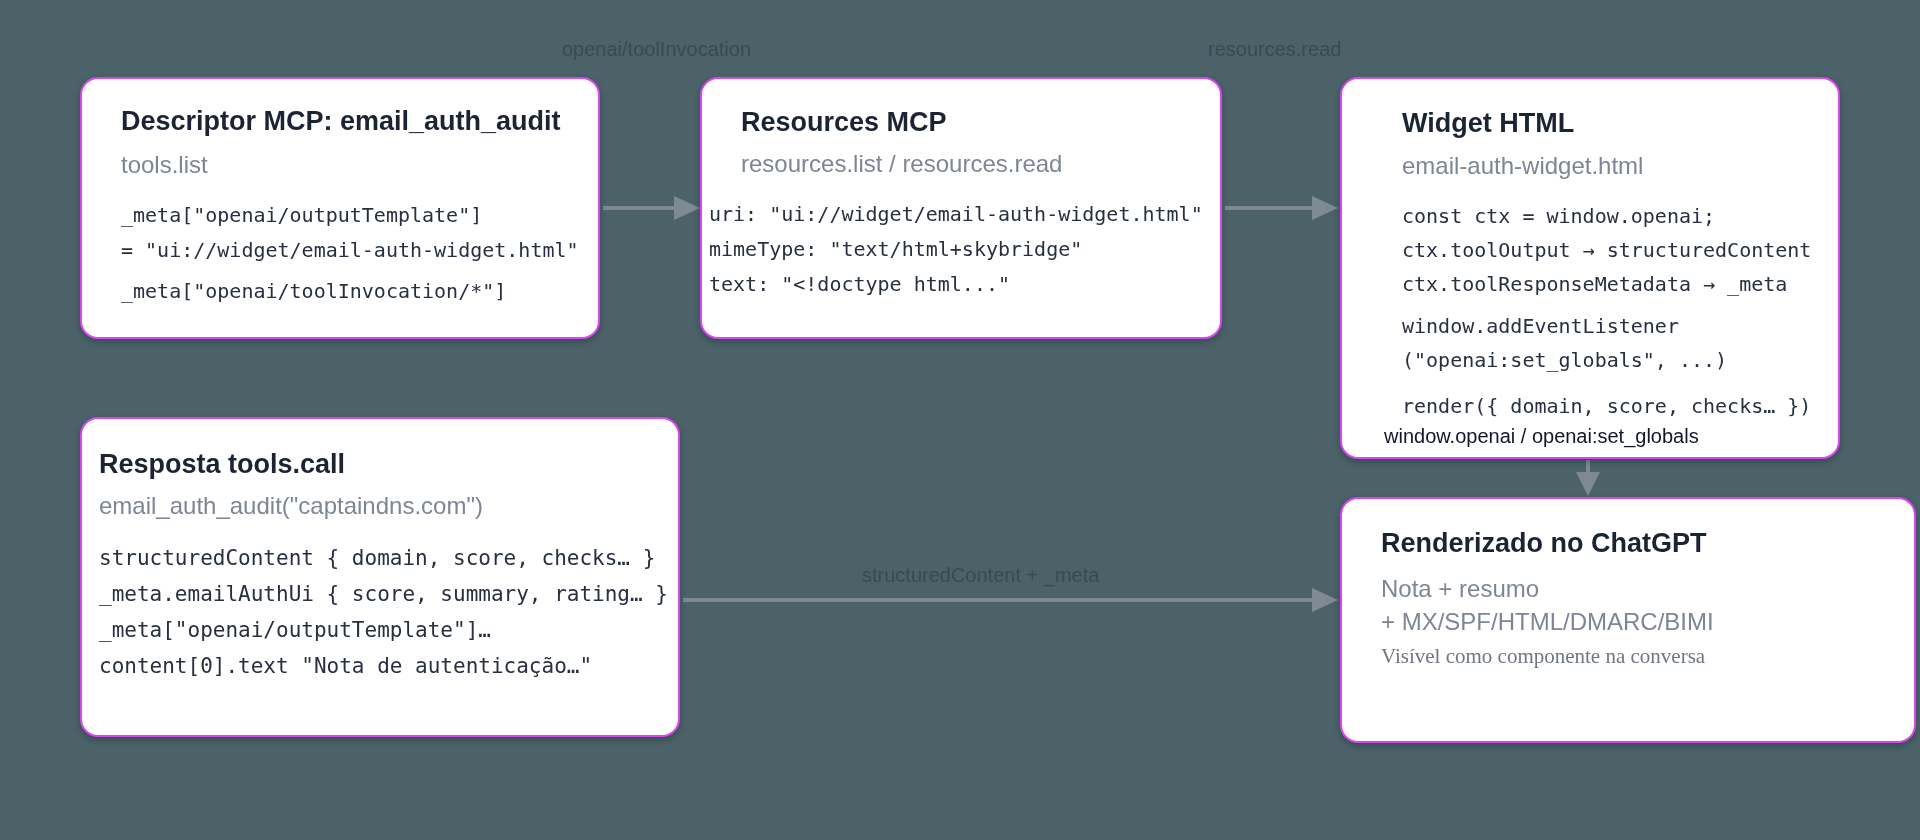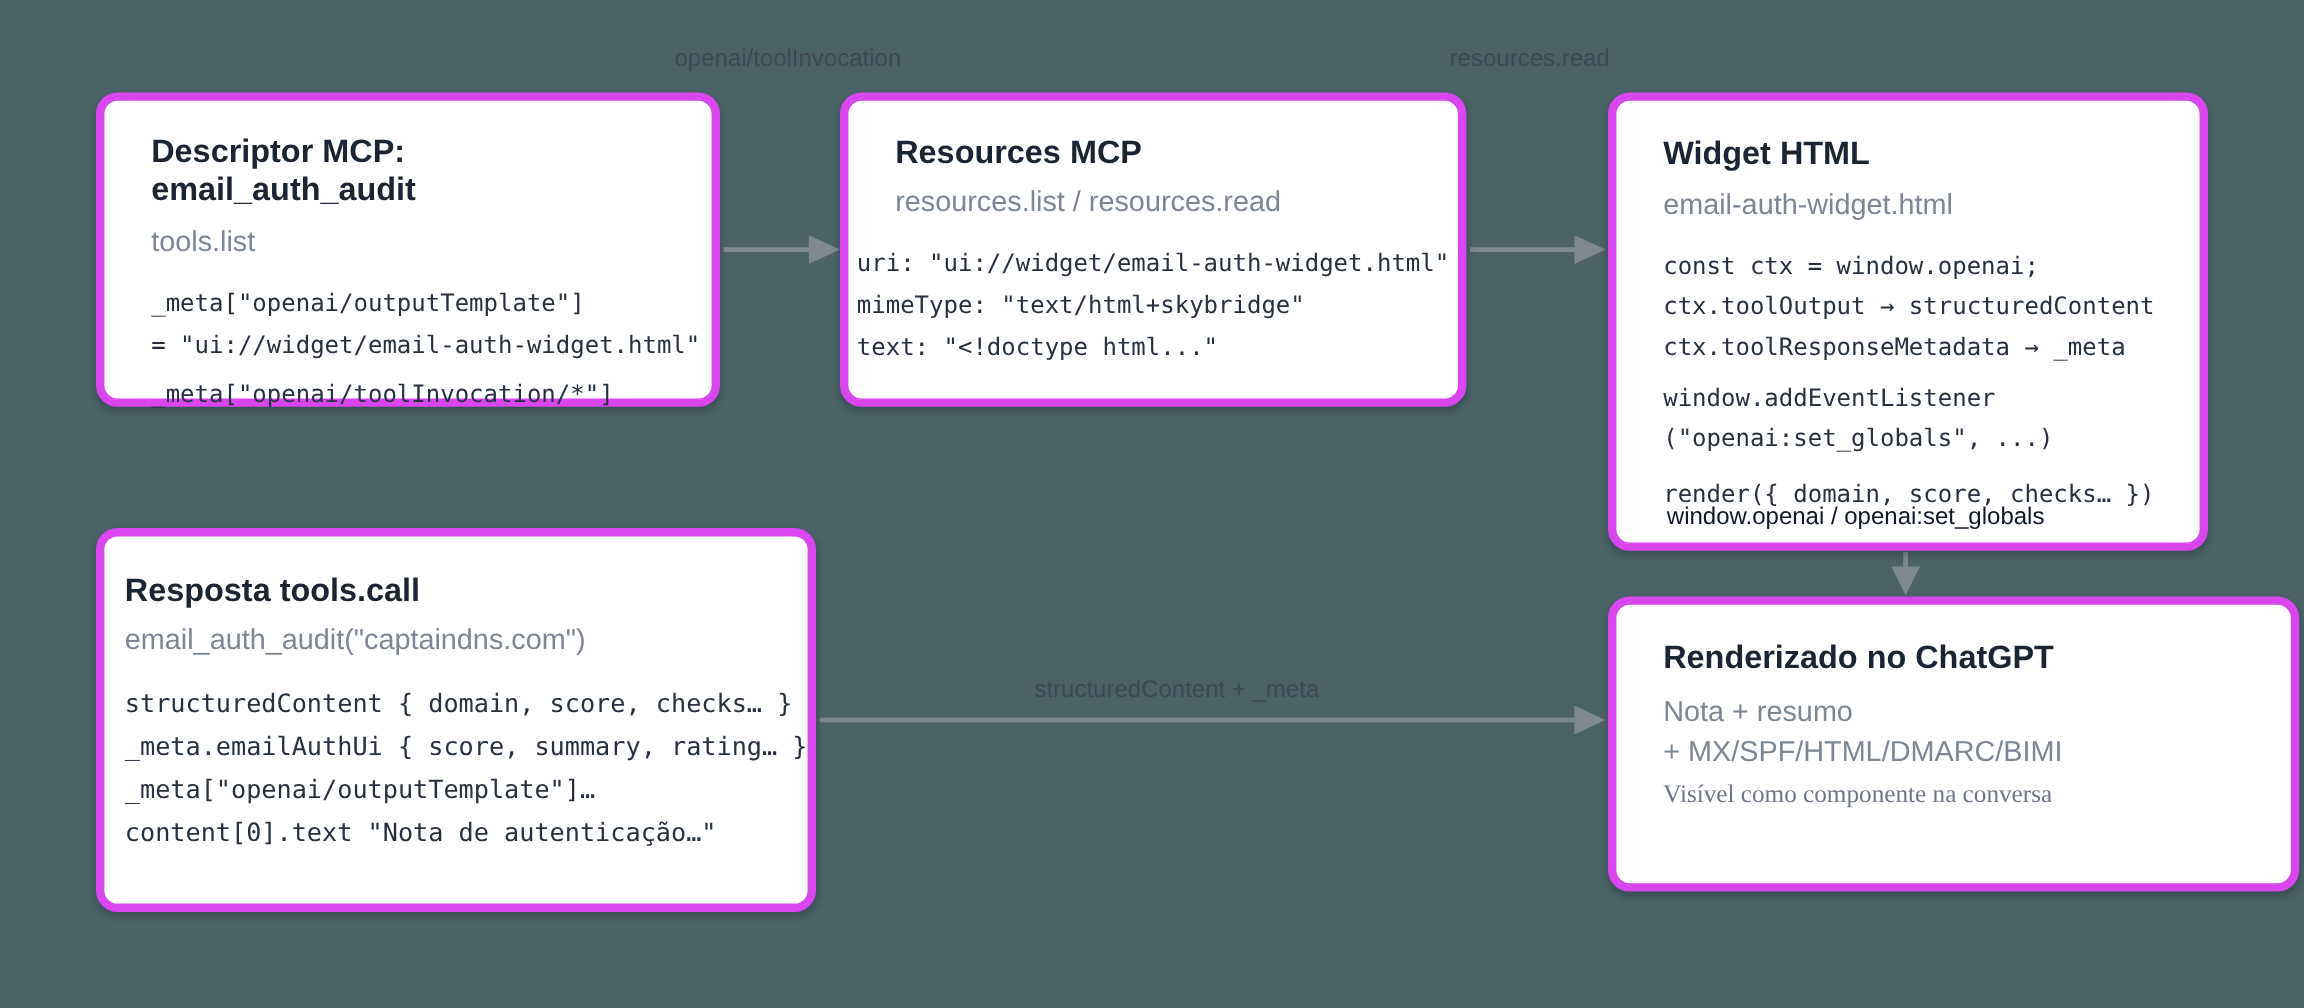--- a/index.html
+++ b/index.html
@@ -2,21 +2,21 @@
 <html><head>
 <meta charset="utf-8">
 <style>
   * { margin:0; padding:0; box-sizing:border-box; }
   html,body { width:1920px; height:840px; overflow:hidden; }
   body { font-family:"Liberation Sans", sans-serif; }
   .canvas { position:relative; width:1920px; height:840px; background:#4a6268; }
 
   .card {
     position:absolute; background:#ffffff;
-    border:7px solid #d946ef; border-radius:18px;
+    border:2px solid #d946ef; border-radius:18px;
     box-shadow:0 3px 6px rgba(10,18,30,.28);
   }
   .card-title { font-size:27px; line-height:32px; font-weight:bold; color:#1a2433; }
   .card-subtitle { font-size:24px; line-height:28px; color:#7d8694; }
   .code { font-family:"DejaVu Sans Mono", monospace; font-size:20px; color:#26303f; }
   .code-line { line-height:35px; white-space:pre; }
   .code-line.tight { line-height:23px; }
 
   .arrow-line { position:absolute; background:#7f8992; }
   .arrow-head-right { position:absolute; width:0; height:0;
@@ -33,31 +33,31 @@
   .box-descriptor .code { margin-top:19px; }
   .box-descriptor .code-line.gap { margin-top:6px; }
 
   
   .box-resources { left:700px; top:77px; width:522px; height:262px; padding:27px 6px 0 7px; }
   .box-resources .card-title, .box-resources .card-subtitle { margin-left:32px; }
   .box-resources .card-subtitle { margin-top:12px; }
   .box-resources .code { margin-top:19px; }
 
   
-  .box-widget { left:1340px; top:77px; width:500px; height:382px; padding:28px 10px 0 39px; }
+  .box-widget { left:1340px; top:77px; width:500px; height:382px; padding:28px 10px 0 60px; }
   .box-widget .card-subtitle { margin-top:13px; }
   .box-widget .code { margin-top:19px; }
   .box-widget .code-line { line-height:34px; }
   .box-widget .group2 { margin-top:8px; }
   .box-widget .group3 { margin-top:12px; }
   .box-widget .card-footer { position:absolute; left:42px; bottom:9px;
     font-size:20px; color:#0f172a; }
 
   
-  .box-response { left:80px; top:440px; width:600px; height:320px; padding:29px 10px 0 17px; }
+  .box-response { left:80px; top:417px; width:600px; height:320px; padding:29px 10px 0 17px; }
   .box-response .card-subtitle { margin-top:12px; }
   .box-response .code { margin-top:20px; }
   .box-response .code-line { line-height:36px; }
   .box-response .code { font-size:21px; }
 
   
   .box-rendered { left:1340px; top:497px; width:576px; height:246px; padding:28px 14px 0 39px; }
   .box-rendered .gray-line { font-size:24px; line-height:33px; color:#7d8694; }
   .box-rendered .gray-lines { margin-top:13px; }
   .box-rendered .serif-line { margin-top:5px; font-family:"Liberation Serif", serif;

